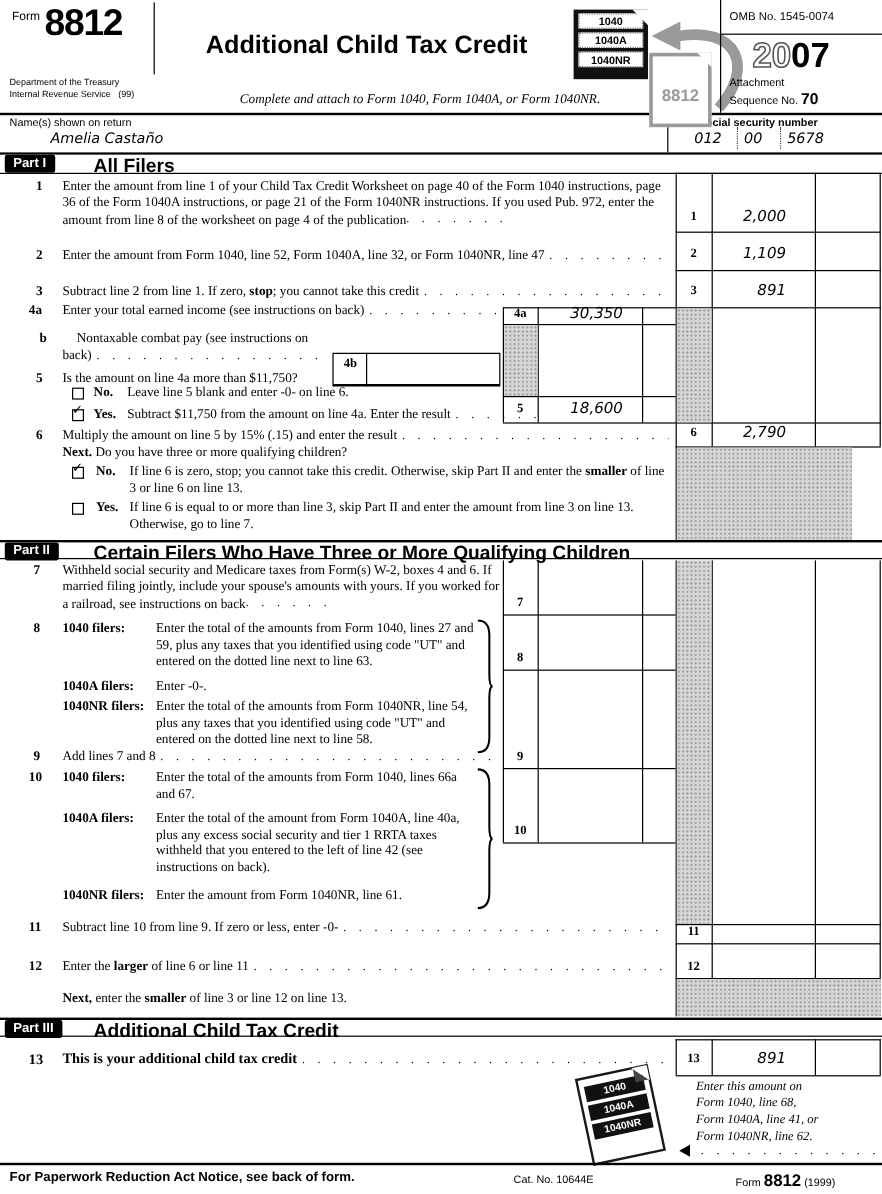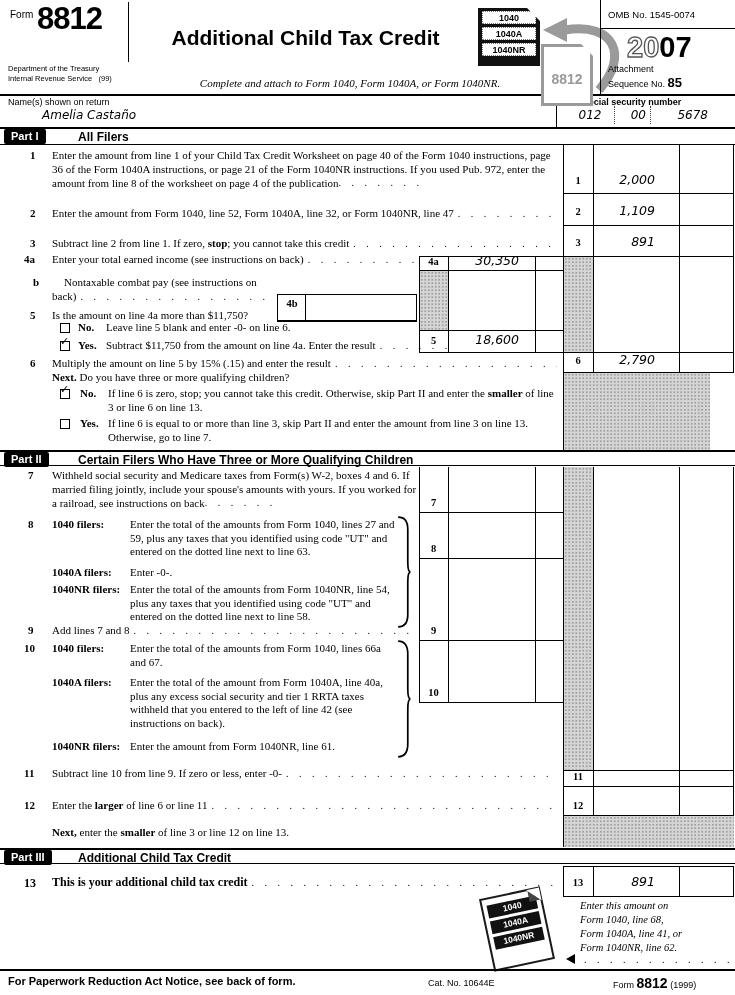--- a/index.html
+++ b/index.html
@@ -24,21 +24,21 @@
   .fx{position:absolute;display:flex;align-items:baseline;font-size:11px;line-height:13px}
   .fx .t{white-space:nowrap}
   .dots{flex:1;overflow:hidden;white-space:nowrap;letter-spacing:4px;font-size:10px;padding-left:4px}
   .idots{letter-spacing:4px;font-size:10px;white-space:nowrap;overflow:hidden;display:inline-block;vertical-align:baseline;max-width:90px;height:11px}
   .blk{position:absolute;font-size:11px;line-height:13.5px}
   .cb{position:absolute;width:10px;height:10px;border:1.4px solid #000;background:#fff}
   .ck{position:absolute;font-family:"DejaVu Sans",sans-serif;font-size:11px;font-weight:700}
   .bar{position:absolute;left:0;width:735px;height:16px;border-bottom:1px solid #000;background:#fff}
   .bar .lbl{position:absolute;left:4px;top:0;height:15px;background:#000;color:#fff;font-weight:700;
             font-size:11px;font-family:"Liberation Sans",sans-serif;padding:1px 7px;border-radius:2px}
-  .bar .ttl{position:absolute;left:78px;top:1px;font-weight:700;font-size:12px;
+  .bar .ttl{position:absolute;left:78px;top:1px;font-weight:700;font-size:16px;
             font-family:"Liberation Sans",sans-serif}
   .flbl{font-weight:700;font-size:11px}
   .doclabel{margin:3px 4px;height:13px;line-height:12px;text-align:center;font-weight:700;
             font-family:"Liberation Sans",sans-serif}
 </style>
 </head>
 <body>
 
 <div class="page">
 
@@ -64,32 +64,32 @@
   <div class="abs sans b" style="left:541px;top:44px;width:52px;height:62px;background:#fff;border:3px solid #9a9a9a;color:#9a9a9a;font-size:14px;text-align:center;padding-top:24px;z-index:2">
     <b class="abs" style="top:-3px;right:-3px;border-top:12px solid #fff;border-left:12px solid transparent"></b>
     <span>8812</span>
   </div>
 
   <i class="vl" style="left:600px;top:0;height:94px"></i>
   <div class="abs sans" style="left:608px;top:9px;font-size:9.5px">OMB No. 1545-0074</div>
   <i class="hl" style="left:600px;top:28px;width:135px"></i>
   <div class="abs sans b" style="left:627px;top:31px;font-size:29px"><span style="color:#fff;-webkit-text-stroke:1.3px #555">20</span><span>07</span></div>
   <div class="abs sans" style="left:608px;top:64px;font-size:9px">Attachment</div>
-  <div class="abs sans" style="left:608px;top:75px;font-size:9px"><span>Sequence No.</span> <span class="b" style="font-size:13px">85</span></div>
+  <div class="abs sans" style="left:608px;top:75px;font-size:9px"><span>Sequence No.</span> <span class="b" style="font-size:13px">70</span></div>
 
   <i class="hl" style="left:0;top:94px;width:735px;height:2px"></i>
   <div class="abs sans" style="left:8px;top:97px;font-size:9px">Name(s) shown on return</div>
   <div class="abs hand" style="left:42px;top:108px">Amelia Castaño</div>
   <i class="vl" style="left:556px;top:94px;height:33px"></i>
   <div class="abs sans b" style="left:561px;top:97px;font-size:9px">Your social security number</div>
   <div class="abs hand" style="left:572px;top:108px;width:36px;text-align:center">012</div>
   <i class="abs" style="left:614px;top:106px;height:18px;border-left:1.5px dotted #444"></i>
-  <div class="abs hand" style="left:620px;top:108px;width:26px;text-align:right">00</div>
+  <div class="abs hand" style="left:620px;top:108px;width:26px;text-align:left">00</div>
   <i class="abs" style="left:650px;top:106px;height:18px;border-left:1.5px dotted #444"></i>
-  <div class="abs hand" style="left:656px;top:108px;width:52px;text-align:right">5678</div>
+  <div class="abs hand" style="left:656px;top:108px;width:52px;text-align:left">5678</div>
   <i class="hl" style="left:0;top:127px;width:735px;height:2px"></i>
 
   <div class="bar" style="top:129px">
     <span class="lbl">Part I</span>
     <span class="ttl">All Filers</span>
   </div>
 
   <i class="vl" style="left:563px;top:144px;height:306px"></i>
   <i class="vl" style="left:593px;top:144px;height:228px"></i>
   <i class="vl" style="left:679px;top:144px;height:228px"></i>

